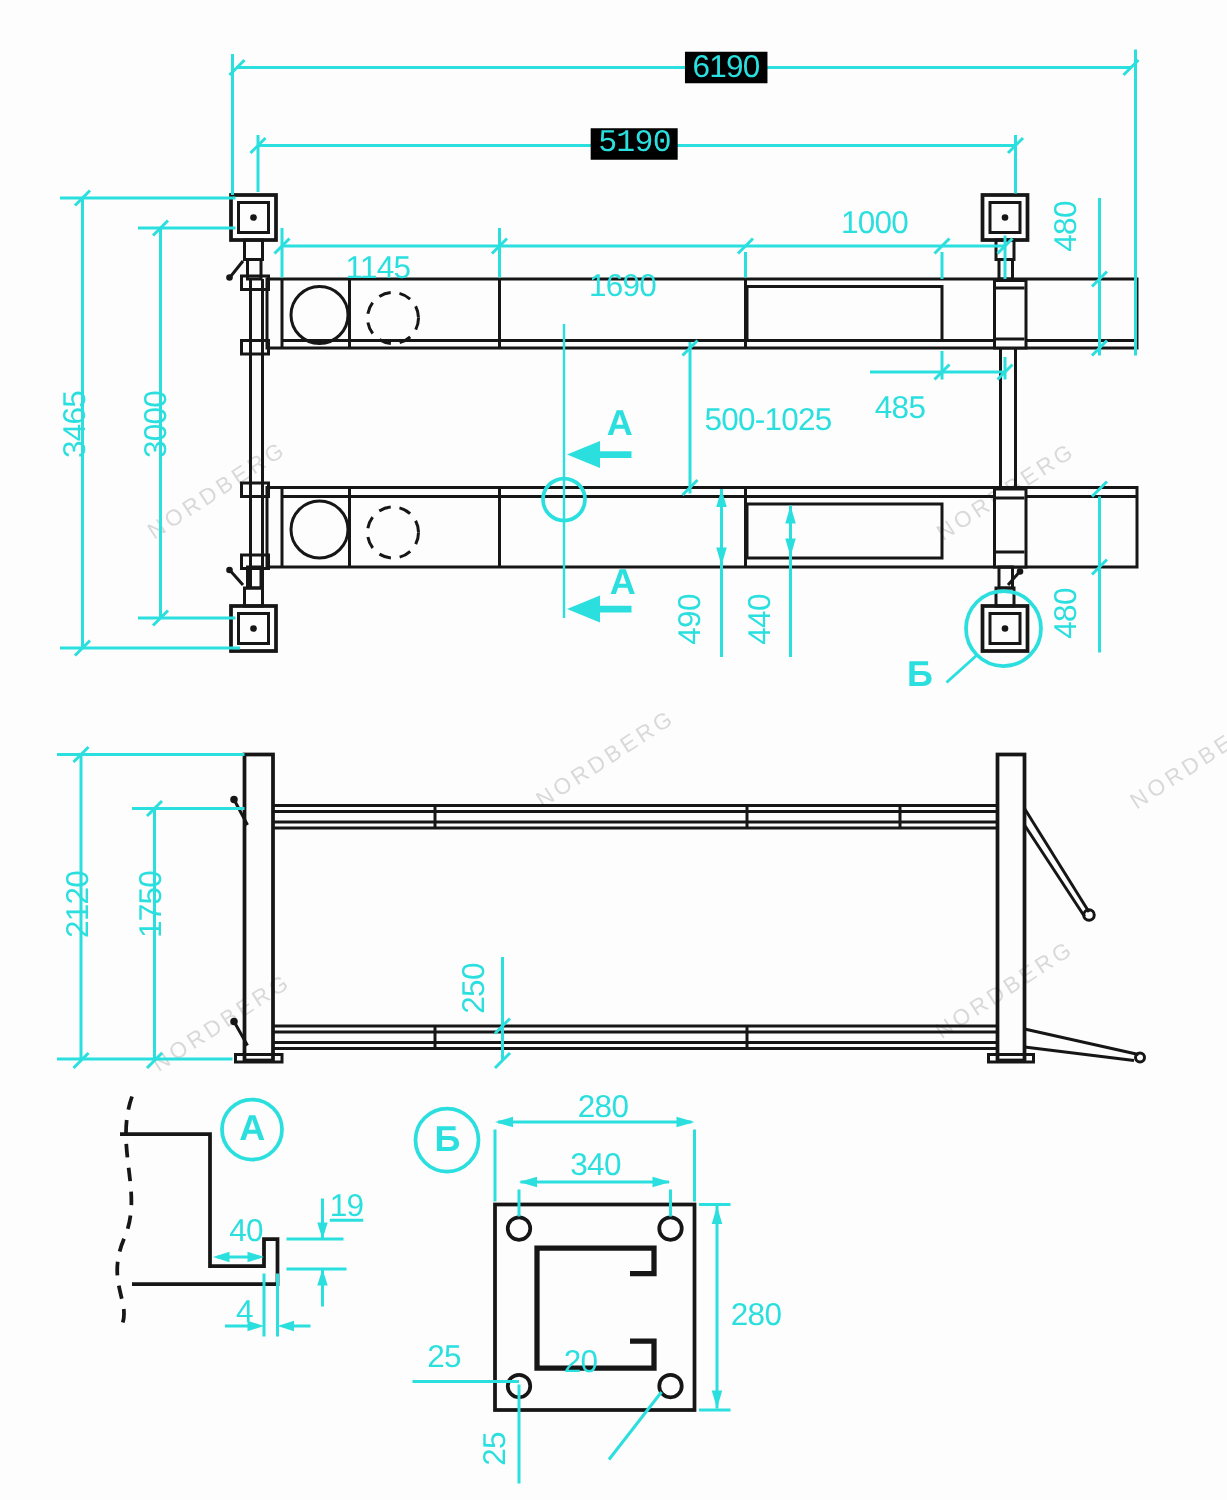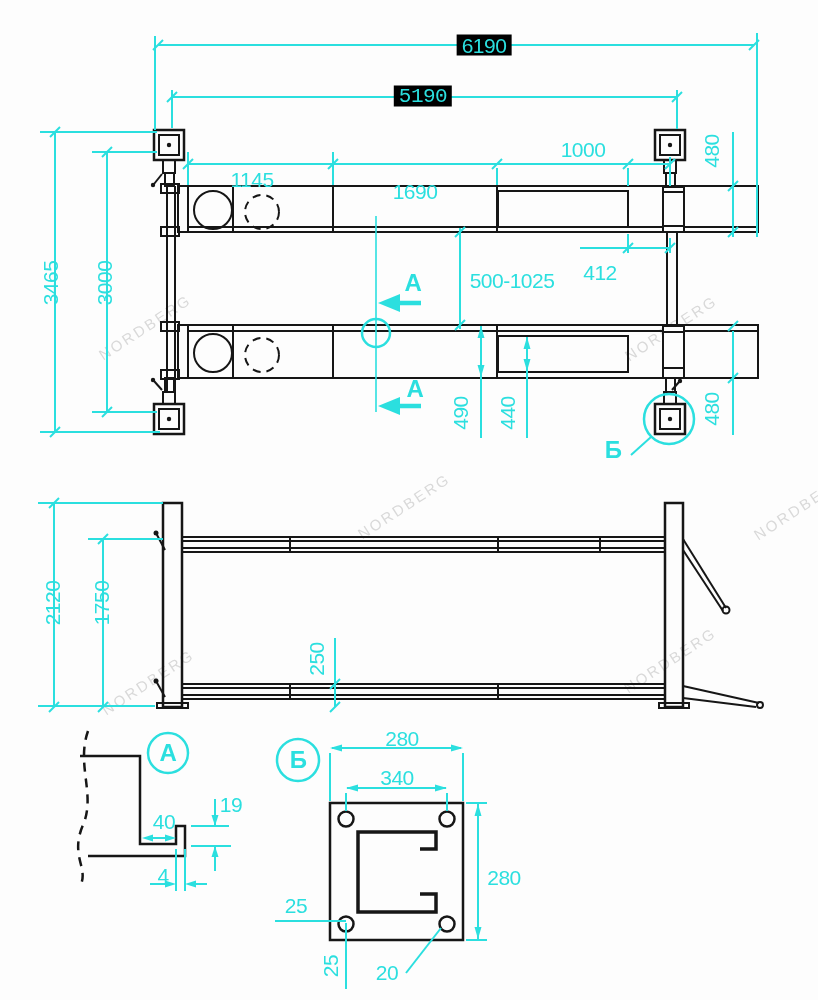--- a/index.html
+++ b/index.html
@@ -292,36 +292,36 @@
   <div class="dim bg" style="left:484px;top:45px;">6190</div>
   <div class="dim bg" style="left:423px;top:96px;font-family:Liberation Mono, monospace;">5190</div>
   <div class="dim" style="left:252px;top:147px;margin-top:32px;">1145</div>
   <div class="dim" style="left:415px;top:147px;margin-top:44px;">1690</div>
   <div class="dim" style="left:583px;top:149px;">1000</div>
   <div class="dim v" style="left:711px;top:151px;">480</div>
   <div class="dim v" style="left:711px;top:409px;">480</div>
   <div class="dim v" style="left:50px;top:283px;">3465</div>
   <div class="dim v" style="left:104px;top:283px;">3000</div>
   <div class="dim" style="left:512px;top:280px;">500-1025</div>
-  <div class="dim" style="left:600px;top:272px;">412</div>
+  <div class="dim" style="left:600px;top:272px;">485</div>
   <div class="dim v" style="left:460px;top:413px;">490</div>
   <div class="dim v" style="left:507px;top:413px;">440</div>
   <div class="dim ref" style="left:413px;top:283px;">A</div>
   <div class="dim ref" style="left:415px;top:389px;">A</div>
   <div class="dim ref" style="left:613px;top:450px;">Б</div>
 
   <div class="dim v" style="left:52px;top:603px;">2120</div>
   <div class="dim v" style="left:101px;top:603px;">1750</div>
   <div class="dim v" style="left:316px;top:659px;">250</div>
 
   <div class="dim ref" style="left:168px;top:753px;">A</div>
   <div class="dim" style="left:164px;top:821px;">40</div>
-  <div class="dim" style="left:231px;top:804px;">19</div>
+  <div class="dim" style="left:231px;top:804px;text-decoration:underline;">19</div>
   <div class="dim" style="left:163px;top:875px;">4</div>
 
   <div class="dim ref" style="left:298px;top:760px;">Б</div>
   <div class="dim" style="left:402px;top:738px;">280</div>
   <div class="dim" style="left:397px;top:777px;">340</div>
   <div class="dim" style="left:504px;top:877px;">280</div>
   <div class="dim" style="left:296px;top:905px;">25</div>
   <div class="dim v" style="left:330px;top:966px;">25</div>
-  <div class="dim" style="left:387px;top:972px;">20</div>
+  <div class="dim" style="left:387px;top:908px;">20</div>
 </div>
 
 </body></html>

